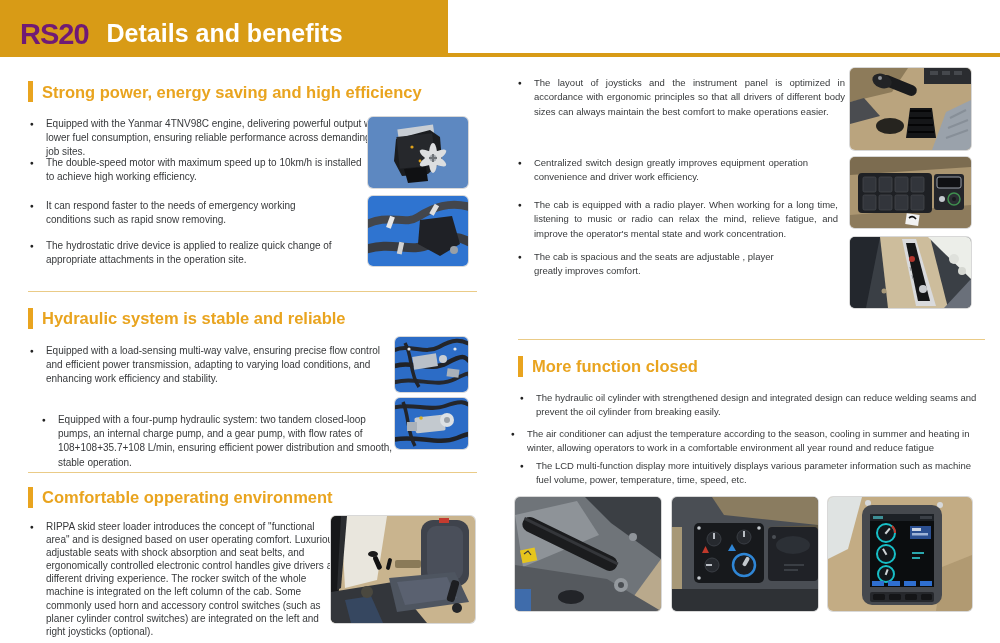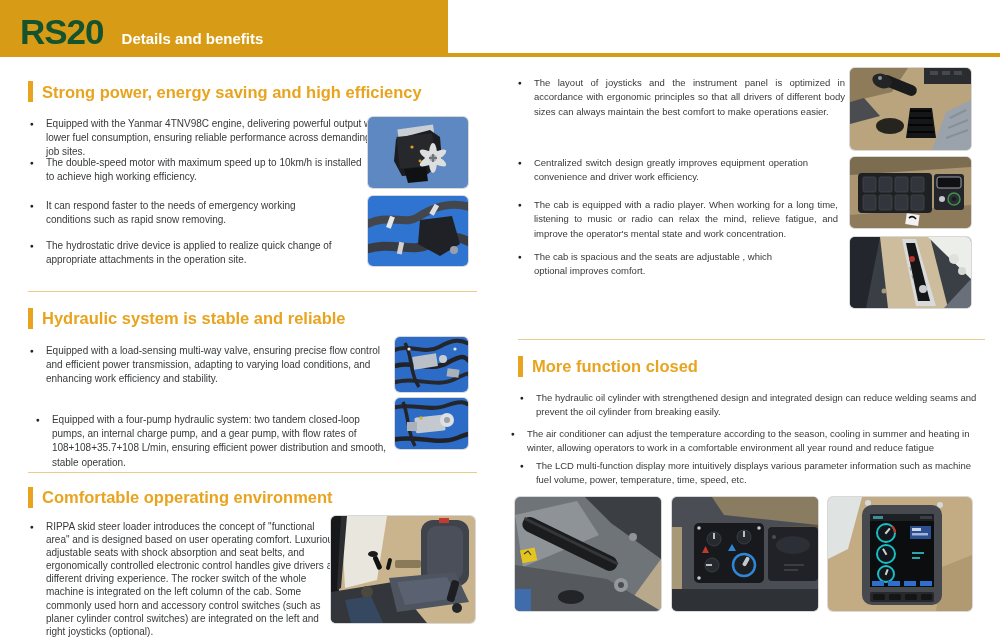--- a/index.html
+++ b/index.html
@@ -8,22 +8,22 @@
     --divider:#eacb87;
     --text:#37393b;
   }
   html,body{margin:0;padding:0;background:#ffffff;}
   body{font-family:"Liberation Sans", sans-serif;color:var(--text);}
   .page{position:relative;width:1000px;height:643px;background:#fff;overflow:hidden;}
 
   
   .banner{position:absolute;left:0;top:0;width:448px;height:53px;background:var(--accent);
           display:flex;align-items:flex-end;padding:0 0 4px 20px;box-sizing:border-box;}
-  .brand{color:#14532d;font-size:35px;font-weight:800;letter-spacing:-1px;line-height:1;}
-  .banner-title{color:#fff;font-size:15px;font-weight:700;margin:0 0 3px 18px;line-height:1;}
+  .brand{color:#701a75;font-size:29px;font-weight:800;letter-spacing:-1px;line-height:1;}
+  .banner-title{color:#fff;font-size:25px;font-weight:700;margin:0 0 3px 18px;line-height:1;}
   .banner-line{position:absolute;left:0;top:53px;width:1000px;height:4px;background:var(--accent);}
 
   
   .sec-head{position:absolute;display:flex;align-items:center;gap:9px;}
   .sec-head .bar{width:5px;height:21px;background:var(--heading);}
   .sec-head h2{margin:0;font-size:16.5px;font-weight:700;color:var(--heading);letter-spacing:0;}
 
   .divider{position:absolute;height:1px;background:var(--divider);}
 
   
@@ -110,21 +110,21 @@
 
   <div class="sec-head" style="left:28px;top:308px;justify-content:space-between;">
     <span class="bar"></span>
     <h2>Hydraulic system is stable and reliable</h2>
   </div>
 
   <div class="bullet" style="left:30px;top:344px;width:352px;">
     <span class="dot"></span>
     <span class="btxt">Equipped with a load-sensing multi-way valve, ensuring precise flow control and efficient power transmission, adapting to varying load conditions, and enhancing work efficiency and stability.</span>
   </div>
-  <div class="bullet" style="left:36px;top:413px;width:352px;">
+  <div class="bullet" style="left:42px;top:413px;width:352px;">
     <span class="dot"></span>
     <span class="btxt">Equipped with a four-pump hydraulic system: two tandem closed-loop pumps, an internal charge pump, and a gear pump, with flow rates of 108+108+35.7+108 L/min, ensuring efficient power distribution and smooth, stable operation.</span>
   </div>
 
   <div class="photo" style="left:395px;top:337px;width:73px;height:55px;">
     <svg viewBox="0 0 73 55" preserveAspectRatio="none">
       <rect width="73" height="55" fill="#2c6cc6"></rect>
       <path d="M-3 14 C 14 6, 30 18, 44 10 S 66 2, 76 8" stroke="#24262b" stroke-width="4" fill="none"></path>
       <path d="M-3 30 C 16 22, 34 36, 52 26 S 70 20, 76 26" stroke="#202227" stroke-width="4.5" fill="none"></path>
       <path d="M-3 46 C 20 38, 40 52, 60 42 S 72 38, 76 42" stroke="#26282d" stroke-width="4" fill="none"></path>
@@ -193,21 +193,21 @@
   <div class="bullet r just" style="left:518px;top:156px;width:290px;">
     <span class="dot"></span>
     <span class="btxt">Centralized switch design greatly improves equipment operation convenience and driver work efficiency.</span>
   </div>
   <div class="bullet r just" style="left:518px;top:198px;width:320px;">
     <span class="dot"></span>
     <span class="btxt">The cab is equipped with a radio player. When working for a long time, listening to music or radio can relax the mind, relieve fatigue, and improve the operator's mental state and work concentration.</span>
   </div>
   <div class="bullet r" style="left:518px;top:250px;width:280px;">
     <span class="dot"></span>
-    <span class="btxt">The cab is spacious and the seats are adjustable , which optional improves comfort.</span>
+    <span class="btxt">The cab is spacious and the seats are adjustable , player greatly improves comfort.</span>
   </div>
 
   <div class="photo" style="left:850px;top:68px;width:121px;height:82px;">
     <svg viewBox="0 0 121 82" preserveAspectRatio="none">
       <rect width="121" height="82" fill="#baa47e"></rect>
       <path d="M0 0 L58 0 L42 24 L0 34 Z" fill="#8d7b5a"></path>
       <rect x="74" y="0" width="47" height="16" fill="#2a2c30"></rect>
       <rect x="80" y="3" width="8" height="4" fill="#45484d"></rect>
       <rect x="92" y="3" width="8" height="4" fill="#45484d"></rect>
       <rect x="104" y="3" width="8" height="4" fill="#45484d"></rect>

